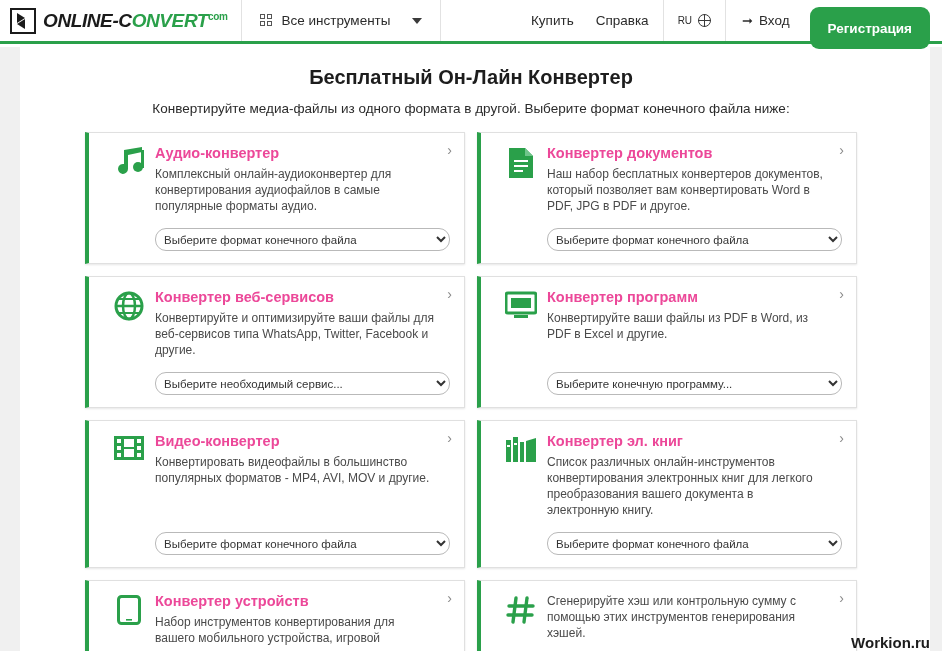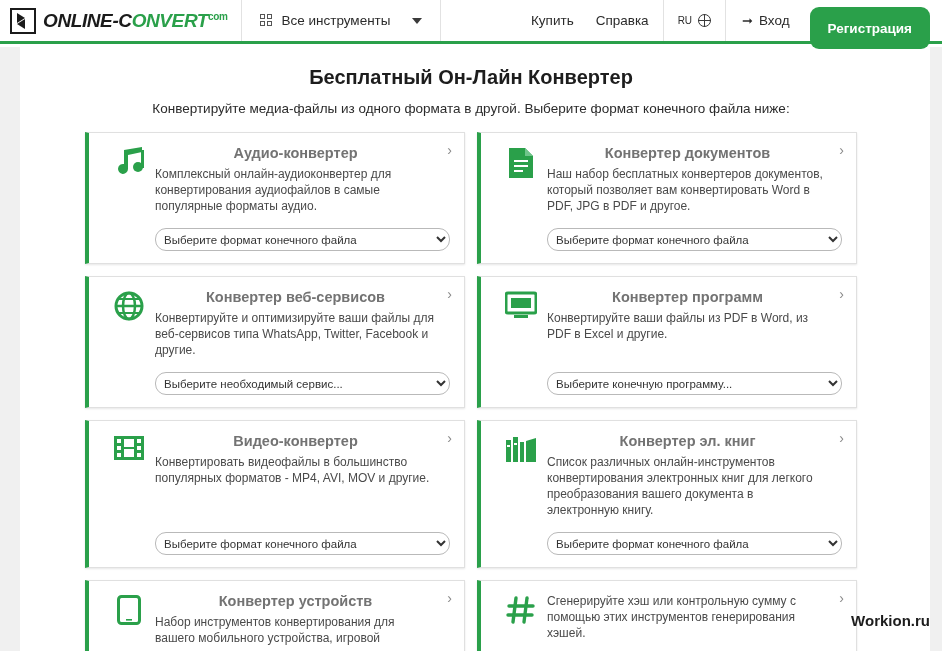--- a/index.html
+++ b/index.html
@@ -222,23 +222,22 @@
     display: flex;
     align-items: flex-start;
     justify-content: center;
     padding-top: 2px;
     color: #2aa04a;
   }
   .card-body { flex: 1 1 auto; padding-right: 14px; }
   .card-title {
     font-size: 14.5px;
     font-weight: bold;
-    color: #737373;
+    color: #ec4899;
     margin: 0 0 5px 0;
-    text-align: center;
   }
   .card-desc {
     font-size: 12px;
     line-height: 16px;
     color: #4a4a4a;
     margin: 0;
   }
   .card-chevron {
     position: absolute;
     right: 12px;
@@ -260,21 +259,21 @@
     color: #333;
     border: 1px solid #b9b9b9;
     border-radius: 11px;
     background: #ffffff;
     padding: 0 4px;
   }
 
   .watermark {
     position: absolute;
     right: 12px;
-    bottom: 22px;
+    bottom: 0;
     font-size: 15px;
     font-weight: bold;
     color: #1d1d1d;
     font-family: "Liberation Sans", sans-serif;
   }
   .edge-left {
     position: absolute;
     left: 0; top: 47px; bottom: 0;
     width: 20px;
     background: #f0f0f0;

